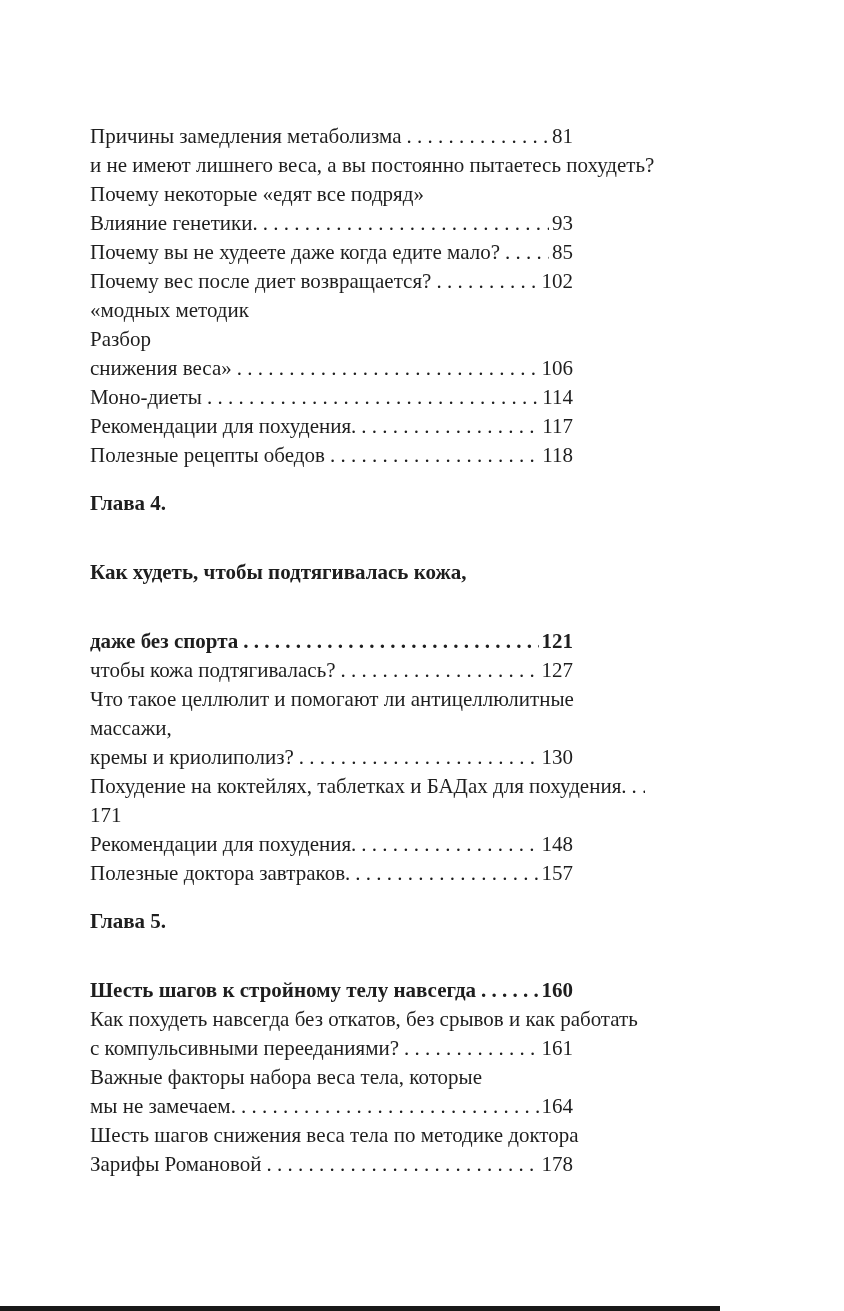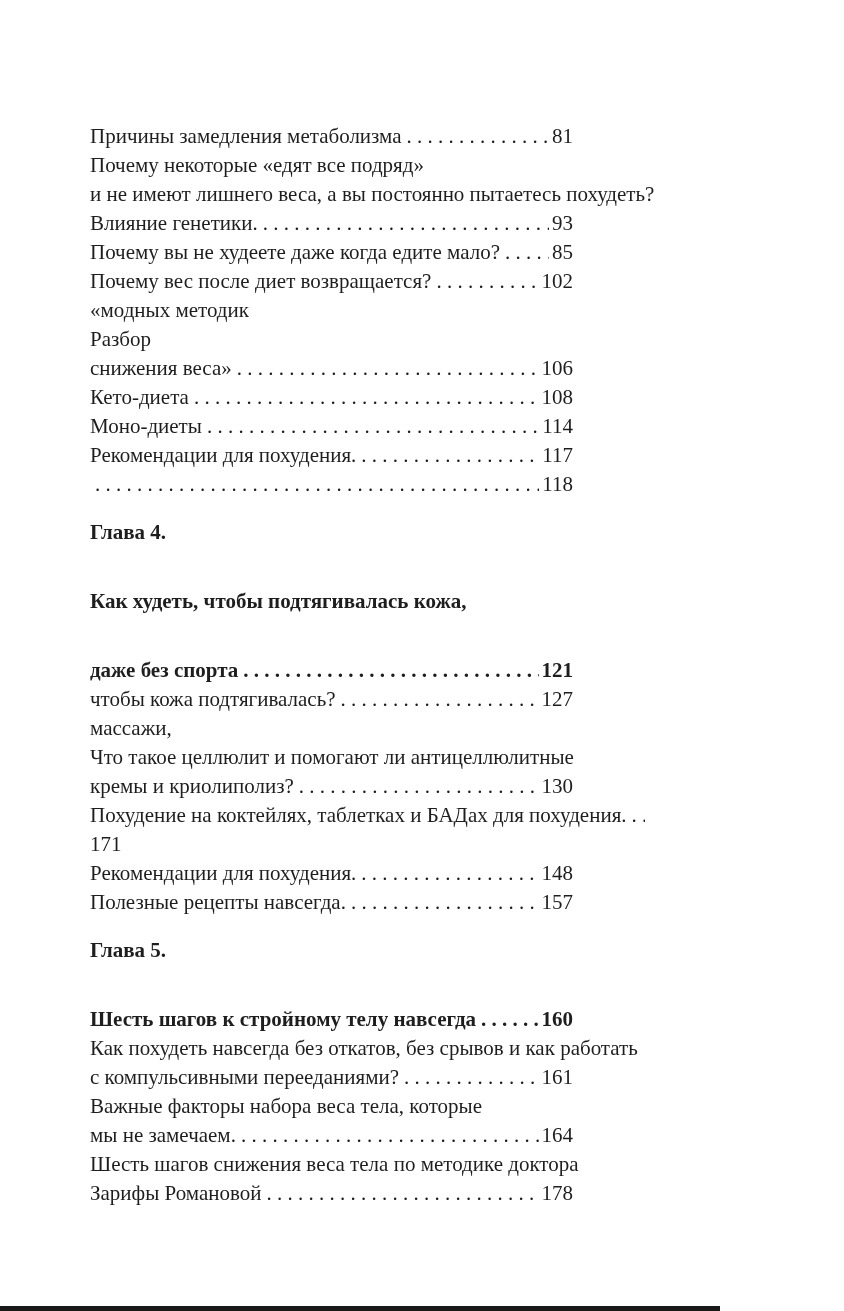--- a/index.html
+++ b/index.html
@@ -73,26 +73,26 @@
 <body>
 
 <div class="page">
   <div class="toc">
       <div class="toc-row">
         <span class="title">Причины замедления метаболизма</span>
         <span class="leader"></span>
         <span class="pagenum">81</span>
       </div>
       <div class="toc-row">
+        <span class="title">и не имеют лишнего веса, а вы постоянно пытаетесь похудеть?</span>
+      </div>
+      <div class="toc-row">
         <span class="title">Почему некоторые «едят все подряд»</span>
       </div>
       <div class="toc-row">
-        <span class="title">и не имеют лишнего веса, а вы постоянно пытаетесь похудеть?</span>
-      </div>
-      <div class="toc-row">
         <span class="title">Влияние генетики.</span>
         <span class="leader"></span>
         <span class="pagenum">93</span>
       </div>
       <div class="toc-row">
         <span class="title">Почему вы не худеете даже когда едите мало?</span>
         <span class="leader"></span>
         <span class="pagenum">85</span>
       </div>
       <div class="toc-row">
@@ -105,80 +105,76 @@
       </div>
       <div class="toc-row">
         <span class="title">Разбор</span>
       </div>
       <div class="toc-row">
         <span class="title">снижения веса»</span>
         <span class="leader"></span>
         <span class="pagenum">106</span>
       </div>
       <div class="toc-row">
-        <span class="title">Кето-диета</span>
-        <span class="leader"></span>
-        <span class="pagenum">108</span>
-      </div>
-      <div class="toc-row">
         <span class="title">Моно-диеты</span>
         <span class="leader"></span>
         <span class="pagenum">114</span>
       </div>
       <div class="toc-row">
         <span class="title">Рекомендации для похудения.</span>
         <span class="leader"></span>
         <span class="pagenum">117</span>
       </div>
       <div class="toc-row">
+        <span class="title">Полезные рецепты обедов</span>
         <span class="leader"></span>
         <span class="pagenum">118</span>
       </div>
       <div class="toc-row bold gap">
         <span class="title">Глава 4.</span>
       </div>
       <div class="toc-row bold">
         <span class="title">Как худеть, чтобы подтягивалась кожа,</span>
       </div>
       <div class="toc-row bold">
         <span class="title">даже без спорта</span>
         <span class="leader"></span>
         <span class="pagenum">121</span>
       </div>
       <div class="toc-row">
         <span class="title">чтобы кожа подтягивалась?</span>
         <span class="leader"></span>
         <span class="pagenum">127</span>
       </div>
       <div class="toc-row">
+        <span class="title">Что такое целлюлит и помогают ли антицеллюлитные</span>
+      </div>
+      <div class="toc-row">
         <span class="title">массажи,</span>
       </div>
       <div class="toc-row">
-        <span class="title">Что такое целлюлит и помогают ли антицеллюлитные</span>
-      </div>
-      <div class="toc-row">
         <span class="title">кремы и криолиполиз?</span>
         <span class="leader"></span>
         <span class="pagenum">130</span>
       </div>
       <div class="toc-row">
         <span class="title">Похудение на коктейлях, таблетках и БАДах для похудения.</span>
         <span class="leader"></span>
         <span class="pagenum"></span>
       </div>
       <div class="toc-row">
         <span class="title">171</span>
       </div>
       <div class="toc-row">
         <span class="title">Рекомендации для похудения.</span>
         <span class="leader"></span>
         <span class="pagenum">148</span>
       </div>
       <div class="toc-row">
-        <span class="title">Полезные рецепты навсегда.</span>
+        <span class="title">Полезные доктора завтраков.</span>
         <span class="leader"></span>
         <span class="pagenum">157</span>
       </div>
       <div class="toc-row bold gap">
         <span class="title">Глава 5.</span>
       </div>
       <div class="toc-row bold">
         <span class="title">Шесть шагов к стройному телу навсегда</span>
         <span class="leader"></span>
         <span class="pagenum">160</span>

